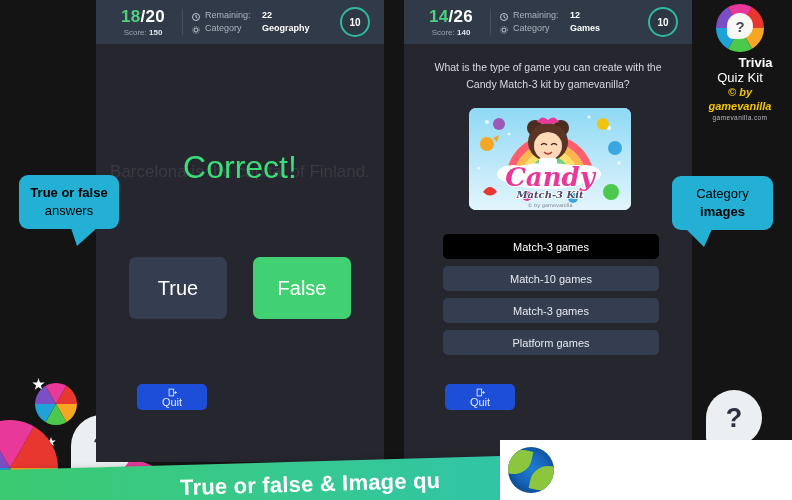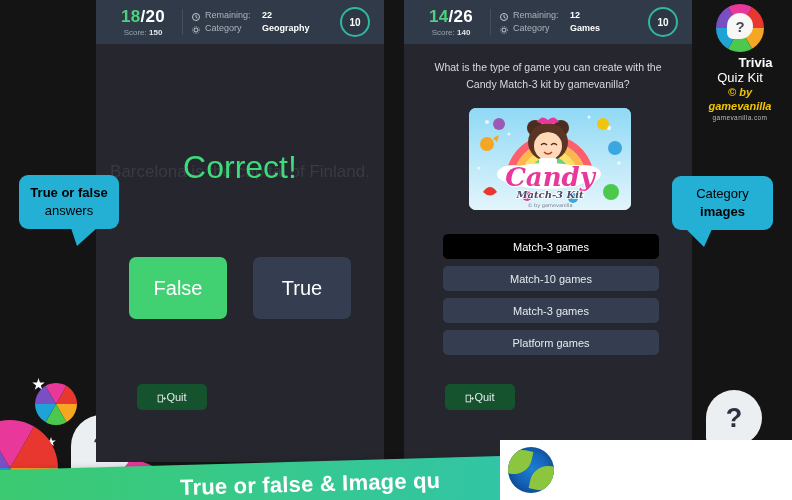--- a/index.html
+++ b/index.html
@@ -82,23 +82,23 @@
     width:98px; height:62px; border-radius:7px;
     display:flex; align-items:center; justify-content:center;
     font-size:20px; color:#ffffff;
   }
   .tf-true  { background:#343e50; }
   .tf-false { background:#41d172; }
 
   .quit {
     position:absolute; bottom:52px; left:41px;
     width:70px; height:26px; border-radius:5px;
-    background:#14532d;
+    background:#1d4ed8;
     display:flex; align-items:center; justify-content:center; gap:0;
-    font-size:11px; color:#e6eaef;
+    font-size:11px; color:#e6eaef;flex-direction:column;
   }
   .quit-ico { width:9px; height:9px; display:block; }
 
   
   .question {
     position:absolute; top:15px; left:18px; right:18px;
     text-align:center; font-size:10.5px; color:#d6dae0; line-height:17px;
   }
   .qimg {
     position:absolute; top:64px; left:65px;
@@ -268,22 +268,22 @@
         </div>
       </div>
       <div class="timer">10</div>
     </div>
 
     <div class="panel-body">
       <div class="faded-q">Barcelona is the capital of Finland.</div>
       <div class="correct">Correct!</div>
 
       <div class="tf-row">
+        <div class="tf-btn tf-true">True</div>
         <div class="tf-btn tf-false">False</div>
-        <div class="tf-btn tf-true">True</div>
       </div>
 
       <div class="quit">
         <span class="quit-ico">
           <svg viewBox="0 0 16 16" width="9" height="9">
               <rect x="2" y="2" width="8" height="12" fill="none" stroke="#e6eaef" stroke-width="1.6"></rect>
               <path d="M11 8h4M12.5 5.5 15 8l-2.5 2.5" stroke="#e6eaef" stroke-width="1.6" fill="none"></path>
             </svg>
         </span>
         <span>Quit</span>

